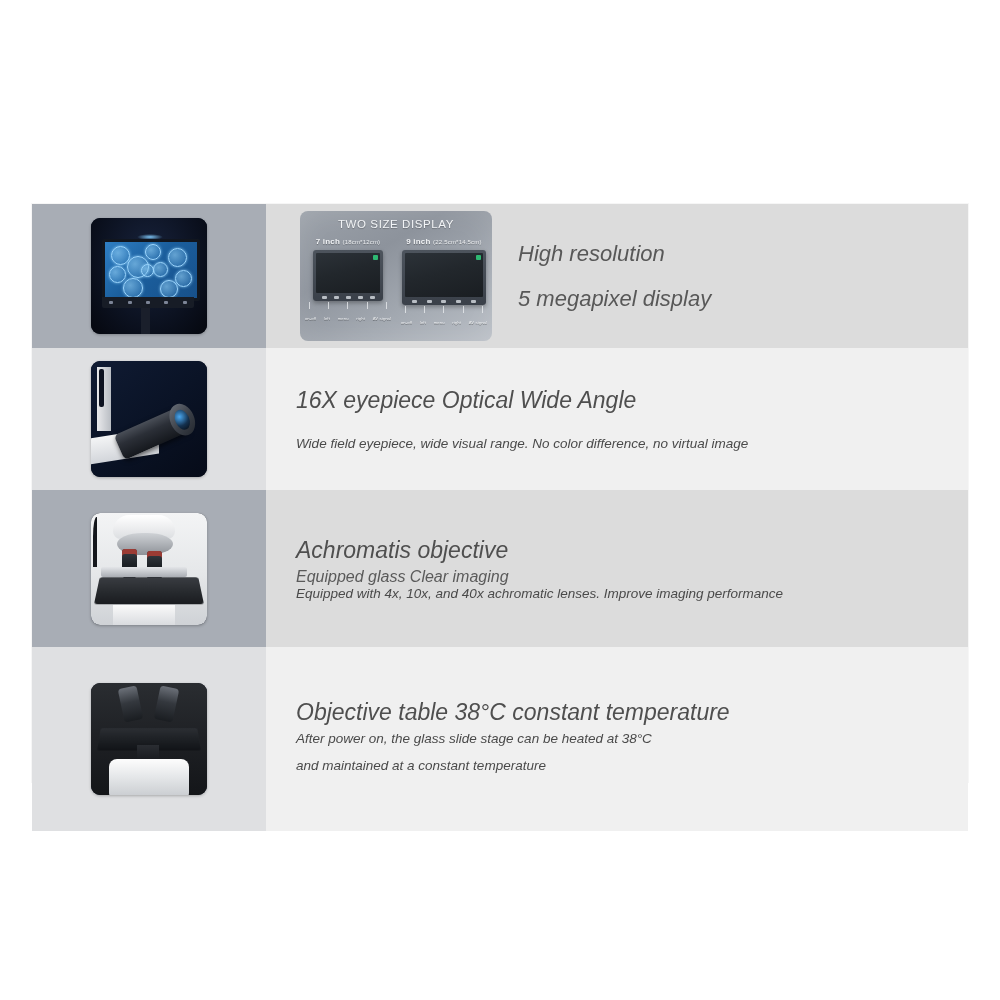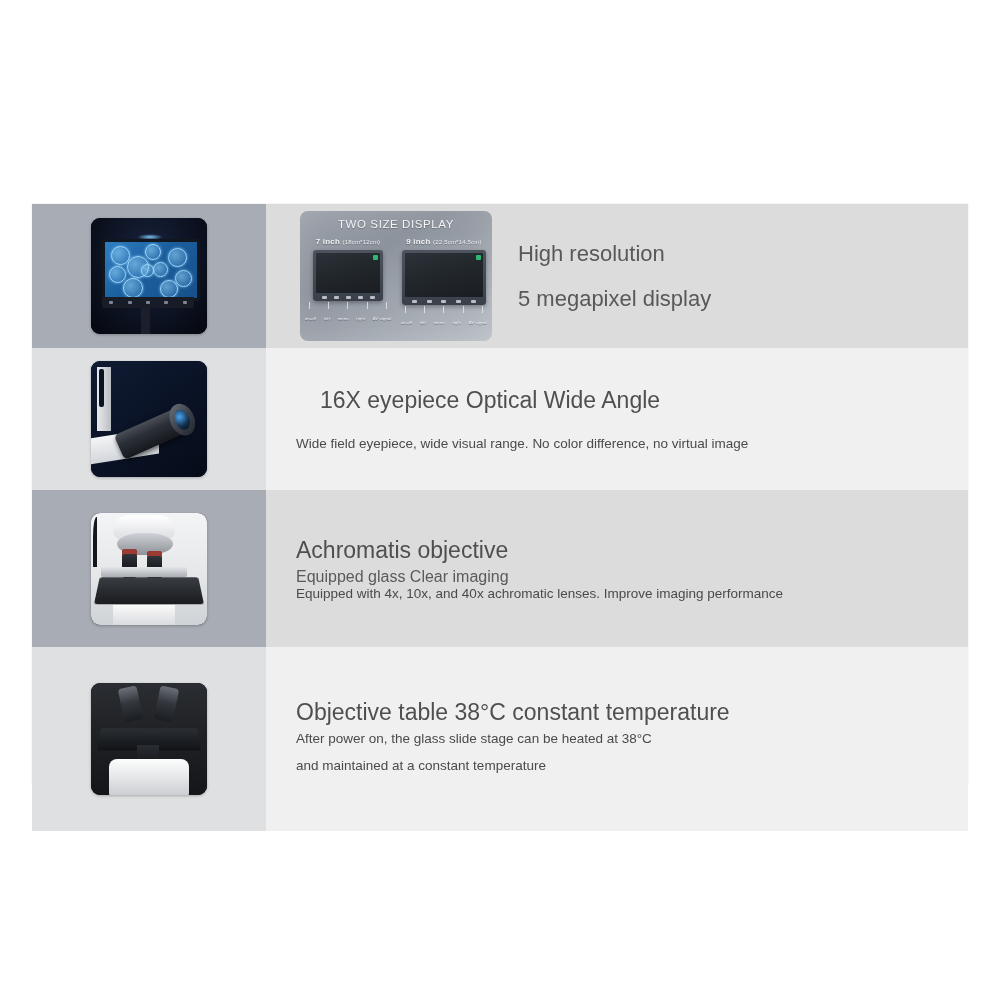--- a/index.html
+++ b/index.html
@@ -262,21 +262,21 @@
     font-size:4.2px; color:#eef0f2; letter-spacing:.1px; white-space:nowrap;
     text-shadow:0 .5px .5px rgba(0,0,0,.4);
   }
   .dp-ticks {
     position:relative; height:7px; margin-top:1px;
     display:flex; justify-content:space-around;
   }
   .dp-ticks i { display:block; width:1px; height:7px; background:rgba(235,238,240,.75); }
 
   
-  .txt { position: relative; }
+  .txt { position: relative; font-style: italic; }
   .r1 .txt { padding-left: 252px; }
   .r2 .txt, .r3 .txt, .r4 .txt { padding-left: 30px; }
 
   .big {
     color: #585858;
     font-size: 23px;
     line-height: 1.05;
     font-weight: normal;
     white-space: nowrap;
   }
@@ -293,21 +293,21 @@
     color: #5a5a5a;
     font-size: 16px;
     margin-top: 4px;
     white-space: nowrap;
   }
   .body {
     color: #4a4a4a;
     font-size: 13.5px;
     white-space: nowrap;
   }
-  .r2 .head { margin-bottom: 0; margin-left: 24px; }
+  .r2 .head { margin-bottom: 0; }
   .r2 .body { margin-top: 22px; }
   .r3 .body { }
   .r4 .body { line-height: 1.95; }
 </style>
 </head>
 <body>
 
 <div id="feature-card">
 
   <div class="feature-row r1 row-dark">

